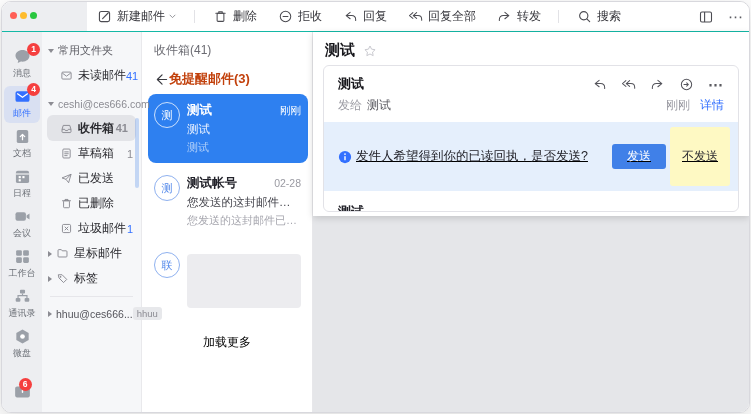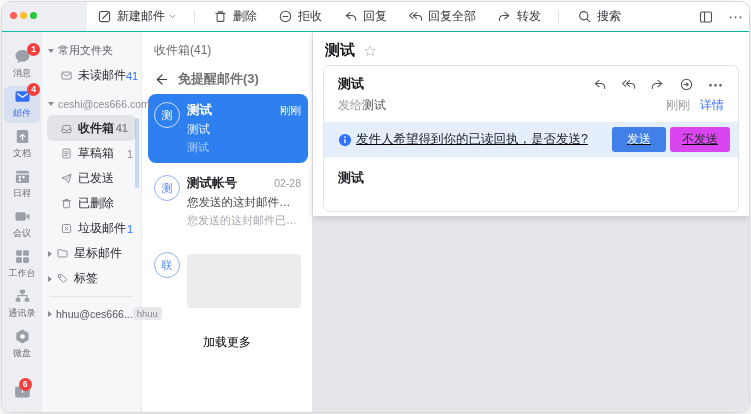--- a/index.html
+++ b/index.html
@@ -67,22 +67,22 @@
   .acct2 { font-size:10.5px; color:#55555c; }
   .tagchip { margin-left:auto; background:#e7e8eb; border-radius:3px; font-size:9.5px; color:#8c8c93;
              padding:1px 4px; }
   .fscroll { position:absolute; top:86px; right:2px; width:4px; height:70px; border-radius:2px;
              background:rgba(64,128,232,.28); }
 
   
   .list { width:171px; background:#fff; border-right:1px solid #e7e7ea; display:flex;
           flex-direction:column; flex:0 0 auto; }
   .list-header { font-size:12px; color:#6b6b72; padding:10px 12px 0; }
-  .list-filter { display:flex; align-items:center; gap:9px; padding:11px 12px 2px; font-size:13px;
-                 font-weight:700; color:#737373; }
+  .list-filter { display:flex; align-items:center; padding:11px 12px 2px; font-size:13px;
+                 font-weight:700; color:#c2410c; }
   .list-filter svg { width:15px; height:15px; color:#3c3c42; }
   .mitem { display:flex; gap:7px; margin:4px 4px 0 6px; padding:8px 7px 8px 6px; border-radius:8px; }
   .avatar { width:26px; height:26px; border-radius:50%; border:1px solid #8fb1ef; color:#4f86ea;
             font-size:11px; display:flex; align-items:center; justify-content:center; flex:0 0 auto; }
   .mtext { flex:1; min-width:0; }
   .mrow { display:flex; align-items:baseline; }
   .mtitle { font-size:12.5px; font-weight:700; color:#22222a; flex:1; overflow:hidden;
             text-overflow:ellipsis; white-space:nowrap; }
   .mtime { font-size:10.5px; color:#9a9aa2; margin-left:6px; }
   .ml2 { font-size:11.5px; color:#45454d; margin-top:3px; overflow:hidden; text-overflow:ellipsis;
@@ -104,30 +104,30 @@
   .rtitle { display:flex; align-items:center; gap:8px; padding:9px 12px 5px; font-size:15px;
             font-weight:700; color:#17171c; }
   .rtitle svg { width:14px; height:14px; color:#c7c7cd; }
   .card { margin:0 10px; border:1px solid #e2e2e7; border-radius:6px; height:147px; background:#fff;
           display:flex; flex-direction:column; overflow:hidden; }
   .crow1 { display:flex; align-items:center; padding:9px 14px 1px; font-size:13px; font-weight:700;
            color:#17171c; }
   .cicons { margin-left:auto; display:flex; align-items:center; gap:14px; color:#55555c; }
   .cicons svg { width:15px; height:15px; }
   .crow2 { display:flex; align-items:center; padding:3px 14px 8px; font-size:12px; }
-  .tolabel { color:#9a9aa2; }
+  .tolabel { color:#9a9aa2; margin-right:5px; }
   .toval { color:#55555c; }
   .rtime { margin-left:auto; color:#9a9aa2; }
   .detail { color:#3370ff; margin-left:10px; }
   .banner { display:flex; align-items:center; gap:4px; background:#e5effc; padding:5px 8px 5px 14px;text-decoration:underline; }
   .binfo { flex:0 0 auto; width:14px; height:14px; }
   .btext { font-size:12.5px; color:#23232a; flex:1; white-space:nowrap; overflow:hidden; }
   .bsend { background:#4080e8; color:#fff; font-size:12px; padding:4px 15px; border-radius:3px;
            border:none; font-family:inherit; }
-  .bdont { background:#d946ef; color:#2b2b30; font-size:12px; padding:4px 12px; border-radius:3px;
+  .bdont { background:#fef9c3; color:#2b2b30; font-size:12px; padding:21px 12px; border-radius:3px;
            border:none; font-family:inherit; }
   .cbody { padding:12px 14px; font-size:13px; font-weight:600; color:#23232a; flex:1; }
 
   svg.sdef { position:absolute; width:0; height:0; }
 </style>
 </head>
 <body>
 
 <svg class="sdef" xmlns="http://www.w3.org/2000/svg">
   <defs>

